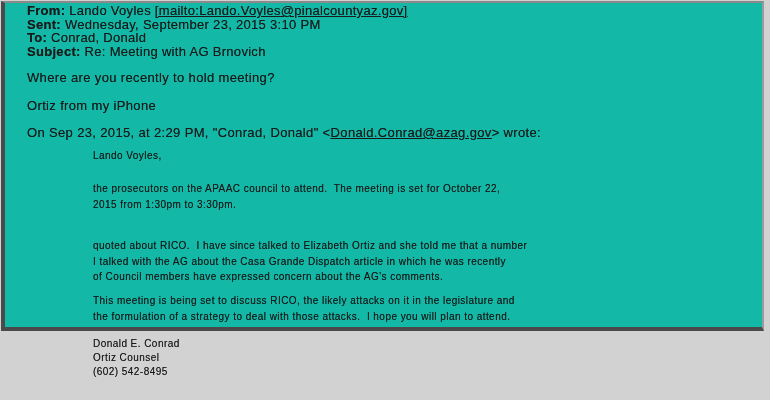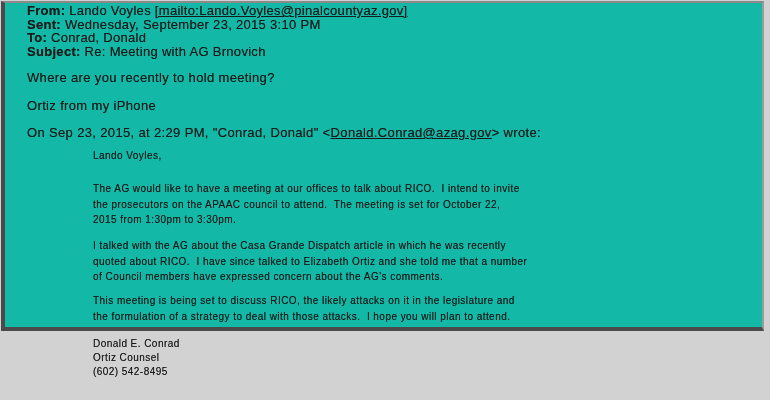--- a/index.html
+++ b/index.html
@@ -77,28 +77,27 @@
 
     <div class="bodyline q-question">Where are you recently to hold meeting?</div>
 
     <div class="bodyline q-iphone">Ortiz from my iPhone</div>
 
     <div class="bodyline q-intro"><span>On Sep 23, 2015, at 2:29 PM, "Conrad, Donald" &lt;</span><a class="maillink">Donald.Conrad@azag.gov</a><span>&gt; wrote:</span></div>
 
     <div class="quoted q-salutation">Lando Voyles,</div>
 
     <div class="quoted para q-para1">
-      <div class="ln">The AG would like to have a meeting at our offices to talk about RICO.  I intend to invite</div>
       <div class="ln">the prosecutors on the APAAC council to attend.  The meeting is set for October 22,</div>
       <div class="ln">2015 from 1:30pm to 3:30pm.</div>
     </div>
 
     <div class="quoted para q-para2">
+      <div class="ln">quoted about RICO.  I have since talked to Elizabeth Ortiz and she told me that a number</div>
       <div class="ln">I talked with the AG about the Casa Grande Dispatch article in which he was recently</div>
-      <div class="ln">quoted about RICO.  I have since talked to Elizabeth Ortiz and she told me that a number</div>
       <div class="ln">of Council members have expressed concern about the AG’s comments.</div>
     </div>
 
     <div class="quoted para q-para3">
       <div class="ln">This meeting is being set to discuss RICO, the likely attacks on it in the legislature and</div>
       <div class="ln">the formulation of a strategy to deal with those attacks.  I hope you will plan to attend.</div>
     </div>
 
     <div class="quoted q-signature">
       <div class="ln">Donald E. Conrad</div>

